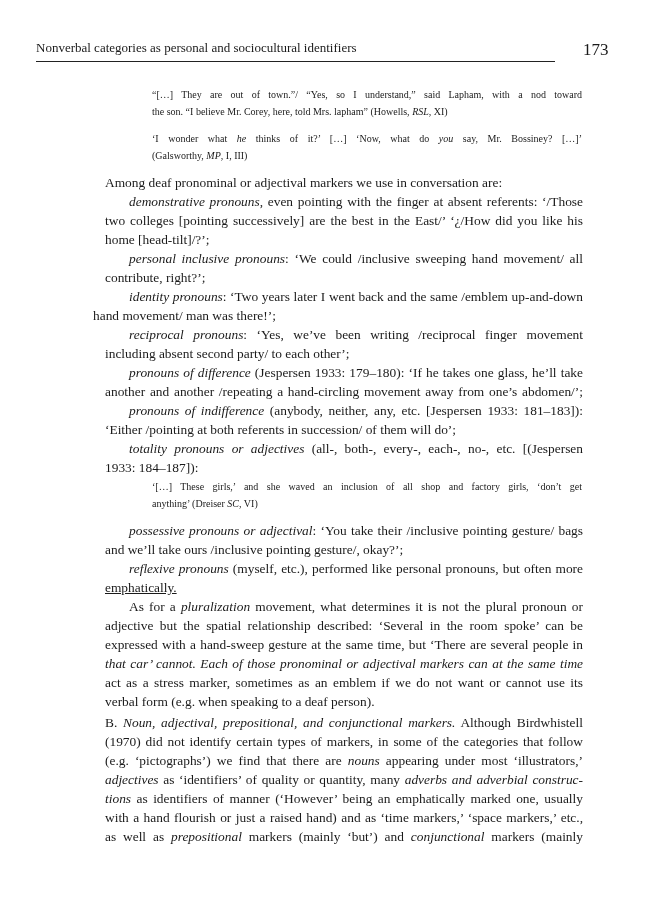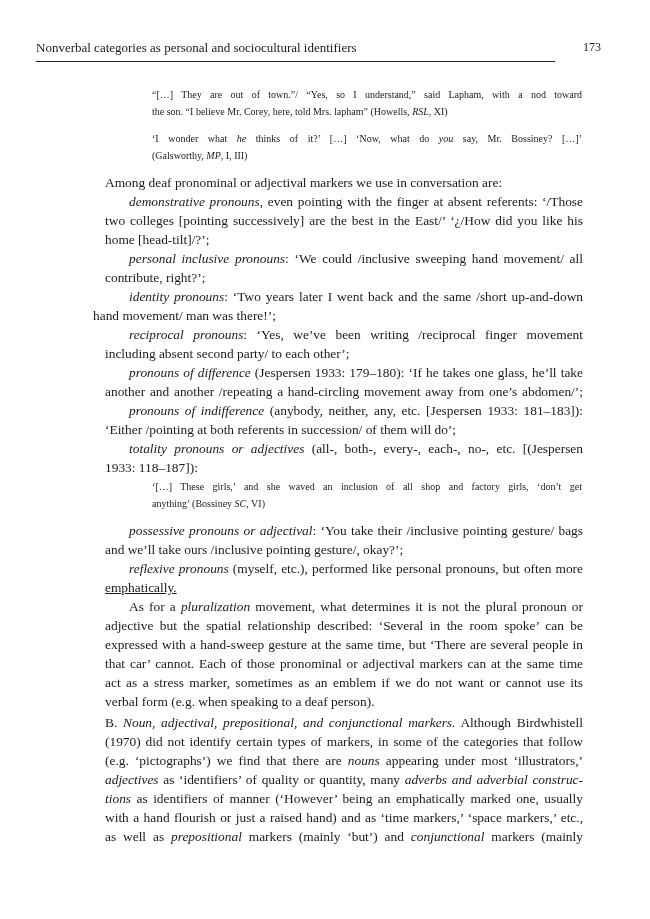--- a/index.html
+++ b/index.html
@@ -1,20 +1,20 @@
 <!DOCTYPE html>
 <html><head>
 <meta charset="utf-8">
 <style>
   html, body { margin:0; padding:0; background:#ffffff; }
   body { width:650px; height:919px; position:relative; overflow:hidden;
          font-family: "Liberation Serif", "DejaVu Serif", serif; color:#1a1a1a; }
   .header { position:absolute; left:36px; top:40px; width:519px; font-size:13px; }
   .header-rule { position:absolute; left:36px; top:61px; width:519px; height:1px; background:#222; }
-  .page-num { position:absolute; left:583px; top:40px; font-size:12px; }
+  .page-num { position:absolute; left:583px; top:40px; font-size:17px; }
   .line { position:absolute; white-space:nowrap; font-size:13.4px; line-height:19px; }
   .line.j { text-align:justify; text-align-last:justify; }
   .q { font-size:10px; line-height:17px; }
   i, .it { font-style:italic; }
 </style>
 </head>
 <body>
 
 <div>
   <div class="header">Nonverbal categories as personal and sociocultural identifiers</div>
@@ -26,40 +26,40 @@
     <div class="line j q" style="left: 152px; top: 86px; width: 430px; white-space: normal;"><span>“[…] They are out of town.”/ “Yes, so I understand,” said Lapham, with a nod toward</span></div>
     <div class="line q" style="left: 152px; top: 103px; width: 430px;"><span>the son. “I believe Mr. Corey, here, told Mrs. lapham” (Howells, </span><i>RSL</i><span>, XI)</span></div>
     <div class="line j q" style="left: 152px; top: 130px; width: 430px; white-space: normal;"><span>‘I wonder what </span><i>he</i><span> thinks of it?’ […] ‘Now, what do </span><i>you</i><span> say, Mr. Bossiney? […]’</span></div>
     <div class="line q" style="left: 152px; top: 147px; width: 430px;"><span>(Galsworthy, </span><i>MP</i><span>, I, III)</span></div>
     <div class="line" style="left: 105px; top: 173px; width: 478px;"><span>Among deaf pronominal or adjectival markers we use in conversation are:</span></div>
     <div class="line j" style="left: 129px; top: 192px; width: 454px; white-space: normal;"><i>demonstrative pronouns</i><span>, even pointing with the finger at absent referents: ‘/Those</span></div>
     <div class="line j" style="left: 105px; top: 211px; width: 478px; white-space: normal;"><span>two colleges [pointing successively] are the best in the East/’ ‘¿/How did you like his</span></div>
     <div class="line" style="left: 105px; top: 230px; width: 478px;"><span>home [head-tilt]/?’;</span></div>
     <div class="line j" style="left: 129px; top: 249px; width: 454px; white-space: normal;"><i>personal inclusive pronouns</i><span>: ‘We could /inclusive sweeping hand movement/ all</span></div>
     <div class="line" style="left: 105px; top: 268px; width: 478px;"><span>contribute, right?’;</span></div>
-    <div class="line j" style="left: 129px; top: 287px; width: 454px; white-space: normal;"><i>identity pronouns</i><span>: ‘Two years later I went back and the same /short up-and-down</span></div>
+    <div class="line j" style="left: 129px; top: 287px; width: 454px; white-space: normal;"><i>identity pronouns</i><span>: ‘Two years later I went back and the same /emblem up-and-down</span></div>
     <div class="line" style="left: 93px; top: 306px; width: 478px;"><span>hand movement/ man was there!’;</span></div>
     <div class="line j" style="left: 129px; top: 325px; width: 454px; white-space: normal;"><i>reciprocal pronouns</i><span>: ‘Yes, we’ve been writing /reciprocal finger movement</span></div>
     <div class="line" style="left: 105px; top: 344px; width: 478px;"><span>including absent second party/ to each other’;</span></div>
     <div class="line j" style="left: 129px; top: 363px; width: 454px; white-space: normal;"><i>pronouns of difference</i><span> (Jespersen 1933: 179–180): ‘If he takes one glass, he’ll take</span></div>
     <div class="line j" style="left: 105px; top: 382px; width: 478px; white-space: normal;"><span>another and another /repeating a hand-circling movement away from one’s abdomen/’;</span></div>
     <div class="line j" style="left: 129px; top: 401px; width: 454px; white-space: normal;"><i>pronouns of indifference</i><span> (anybody, neither, any, etc. [Jespersen 1933: 181–183]):</span></div>
     <div class="line" style="left: 105px; top: 420px; width: 478px;"><span>‘Either /pointing at both referents in succession/ of them will do’;</span></div>
     <div class="line j" style="left: 129px; top: 439px; width: 454px; white-space: normal;"><i>totality pronouns or adjectives</i><span> (all-, both-, every-, each-, no-, etc. [(Jespersen</span></div>
-    <div class="line" style="left: 105px; top: 458px; width: 478px;"><span>1933: 118–187]):</span></div>
+    <div class="line" style="left: 105px; top: 458px; width: 478px;"><span>1933: 184–187]):</span></div>
     <div class="line j q" style="left: 152px; top: 478px; width: 430px; white-space: normal;"><span>‘[…] These girls,’ and she waved an inclusion of all shop and factory girls, ‘don’t get</span></div>
-    <div class="line q" style="left: 152px; top: 495px; width: 430px;"><span>anything’ (Bossiney </span><i>SC</i><span>, VI)</span></div>
+    <div class="line q" style="left: 152px; top: 495px; width: 430px;"><span>anything’ (Dreiser </span><i>SC</i><span>, VI)</span></div>
     <div class="line j" style="left: 129px; top: 521px; width: 454px; white-space: normal;"><i>possessive pronouns or adjectival</i><span>: ‘You take their /inclusive pointing gesture/ bags</span></div>
     <div class="line" style="left: 105px; top: 540px; width: 478px;"><span>and we’ll take ours /inclusive pointing gesture/, okay?’;</span></div>
     <div class="line j" style="left: 129px; top: 559px; width: 454px; white-space: normal;"><i>reflexive pronouns</i><span> (myself, etc.), performed like personal pronouns, but often more</span></div>
     <div class="line" style="left: 105px; top: 578px; width: 478px; text-decoration: underline;"><span>emphatically.</span></div>
     <div class="line j" style="left: 129px; top: 597px; width: 454px; white-space: normal;"><span>As for a </span><i>pluralization</i><span> movement, what determines it is not the plural pronoun or</span></div>
     <div class="line j" style="left: 105px; top: 616px; width: 478px; white-space: normal;"><span>adjective but the spatial relationship described: ‘Several in the room spoke’ can be</span></div>
     <div class="line j" style="left: 105px; top: 635px; width: 478px; white-space: normal;"><span>expressed with a hand-sweep gesture at the same time, but ‘There are several people in</span></div>
-    <div class="line j" style="left: 105px; top: 654px; width: 478px; white-space: normal;"><span>that car’ cannot. Each of those pronominal or adjectival markers can at the same time</span></div>
+    <div class="line j" style="left: 105px; top: 654px; width: 478px; white-space: normal; font-style: italic;"><span>that car’ cannot. Each of those pronominal or adjectival markers can at the same time</span></div>
     <div class="line j" style="left: 105px; top: 673px; width: 478px; white-space: normal;"><span>act as a stress marker, sometimes as an emblem if we do not want or cannot use its</span></div>
     <div class="line" style="left: 105px; top: 692px; width: 478px;"><span>verbal form (e.g. when speaking to a deaf person).</span></div>
     <div class="line j" style="left: 105px; top: 713px; width: 478px; white-space: normal;"><span>B.  </span><i>Noun, adjectival, prepositional, and conjunctional markers.</i><span> Although Birdwhistell</span></div>
     <div class="line j" style="left: 105px; top: 732px; width: 478px; white-space: normal;"><span>(1970) did not identify certain types of markers, in some of the categories that follow</span></div>
     <div class="line j" style="left: 105px; top: 751px; width: 478px; white-space: normal;"><span>(e.g. ‘pictographs’) we find that there are </span><i>nouns</i><span> appearing under most ‘illustrators,’</span></div>
     <div class="line j" style="left: 105px; top: 770px; width: 478px; white-space: normal;"><i>adjectives</i><span> as ‘identifiers’ of quality or quantity, many </span><i>adverbs and adverbial construc-</i></div>
     <div class="line j" style="left: 105px; top: 789px; width: 478px; white-space: normal;"><i>tions</i><span> as identifiers of manner (‘However’ being an emphatically marked one, usually</span></div>
     <div class="line j" style="left: 105px; top: 808px; width: 478px; white-space: normal;"><span>with a hand flourish or just a raised hand) and as ‘time markers,’ ‘space markers,’ etc.,</span></div>
     <div class="line j" style="left: 105px; top: 827px; width: 478px; white-space: normal;"><span>as well as </span><i>prepositional</i><span> markers (mainly ‘but’) and </span><i>conjunctional</i><span> markers (mainly</span></div>
   </div>

